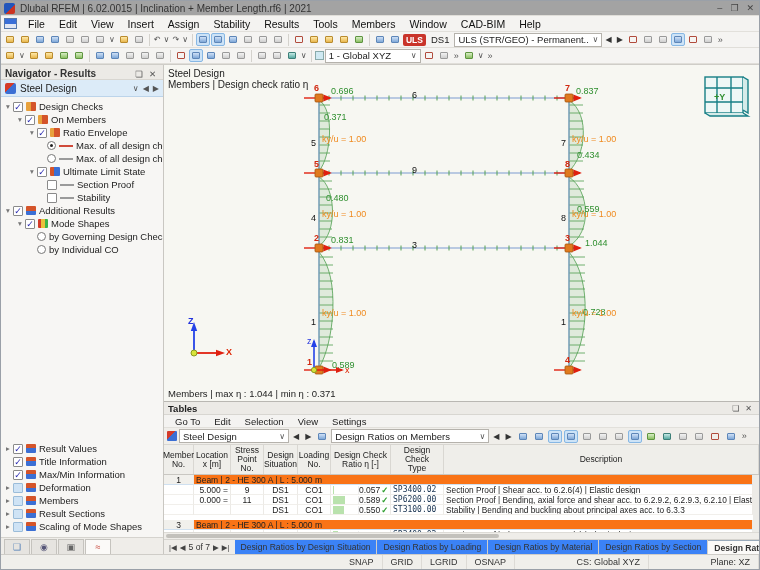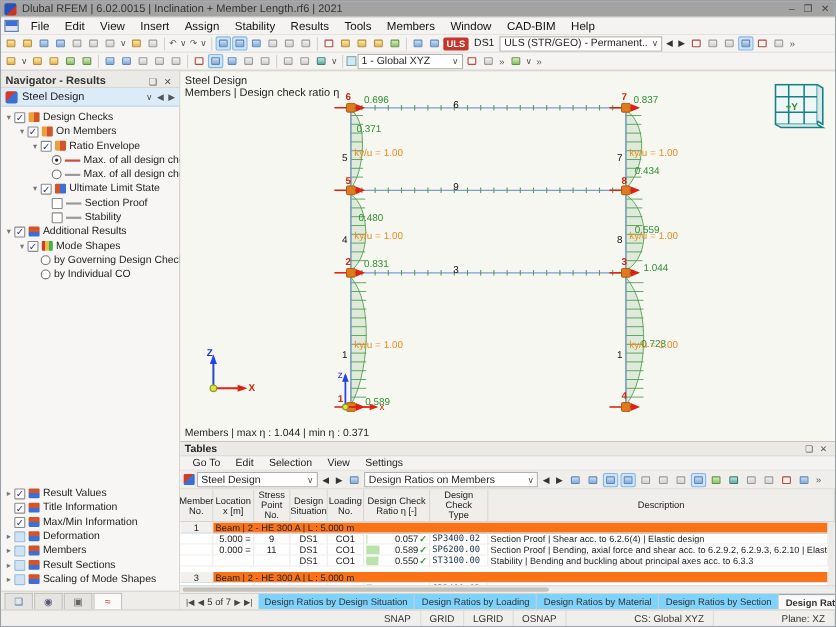--- a/index.html
+++ b/index.html
@@ -104,21 +104,21 @@
   .bar{position:absolute;left:0;top:0;bottom:0;}
   .rv{flex:1;text-align:right;font-size:8.5px;}
   .mk{width:9px;text-align:center;font-size:8.5px;font-weight:bold;flex:0 0 auto;}
   .typec{font-family:"DejaVu Sans Mono",monospace;font-size:8px;color:#15304e;}
   .desc{font-size:8.3px;color:#222;}
   .hscroll{height:7px;background:#efede9;border-top:1px solid #dddbd6;position:relative;flex:0 0 auto;}
   .hthumb{position:absolute;left:2px;top:1px;height:4px;width:56%;background:#c3c1bc;border-radius:2px;}
   .ttabs{height:15px;display:flex;align-items:stretch;background:#efede9;border-top:1px solid #d5d3ce;font-size:8.6px;flex:0 0 auto;overflow:hidden;}
   .pager{display:flex;align-items:center;gap:3px;padding:0 5px;color:#333;flex:0 0 auto;}
   .pager .pa{font-size:7.5px;color:#444;}
-  .ttab{display:flex;align-items:center;padding:0 6px;border-right:1px solid #d0cec9;color:#333;background:#7dd3fc;white-space:nowrap;flex:0 0 auto;}
+  .ttab{display:flex;align-items:center;padding:0 6px;border-right:1px solid #d0cec9;color:#333;background:#3b82f6;white-space:nowrap;flex:0 0 auto;}
   .ttab.act{background:#fbfaf8;border-top:1px solid #9ab;font-weight:bold;}
 
   
   .statusbar{height:15px;background:#f0efeb;border-top:1px solid #cfcdc8;display:flex;align-items:center;font-size:9px;color:#333;flex:0 0 auto;}
   .sseg{padding:0 8px;border-right:1px solid #dddbd6;height:100%;display:flex;align-items:center;}
   .sfill{flex:1;}
 </style>
 </head>
 <body>
 

